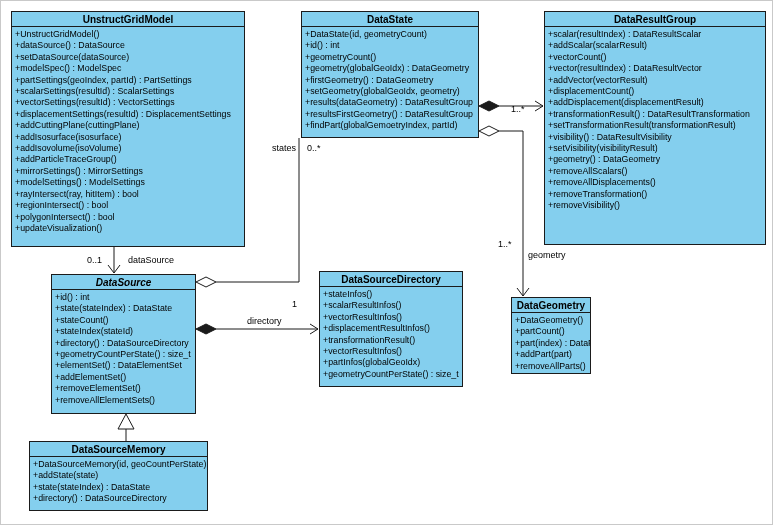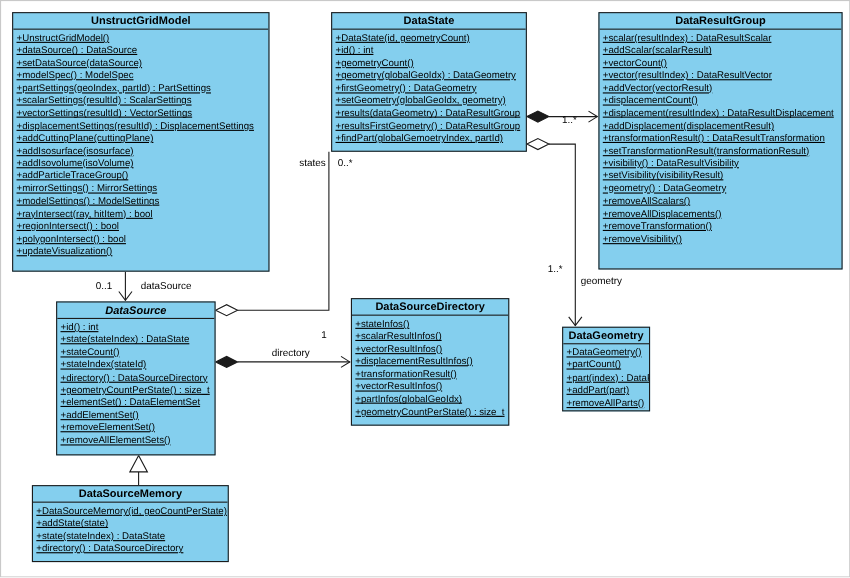--- a/index.html
+++ b/index.html
@@ -35,21 +35,21 @@
     line-height: 15px;
     text-align: center;
     font-weight: bold;
     font-size: 10px;
     color: #000;
     border-bottom: 1px solid var(--class-border);
     white-space: nowrap;
     overflow: hidden;
   }
   .uml-class.abstract .uml-title { font-style: italic; }
-  .uml-methods { list-style: none; padding: 2px 1px 0 3px; text-decoration: underline; }
+  .uml-methods { list-style: none; padding: 2px 1px 0 3px; }
   .uml-methods li {
     font-size: 8.8px;
     line-height: 11.4px;
     color: #000;
     white-space: nowrap;
   }
   .edge-label {
     position: absolute;
     font-size: 9px;
     color: #000;
@@ -138,21 +138,20 @@
 
   <div class="uml-class" style="left:543px; top:10px; width:222px; height:234px">
     <div class="uml-title">DataResultGroup</div>
     <ul class="uml-methods">
         <li>+scalar(resultIndex) : DataResultScalar</li>
         <li>+addScalar(scalarResult)</li>
         <li>+vectorCount()</li>
         <li>+vector(resultIndex) : DataResultVector</li>
         <li>+addVector(vectorResult)</li>
         <li>+displacementCount()</li>
-        <li>+displacement(resultIndex) : DataResultDisplacement</li>
         <li>+addDisplacement(displacementResult)</li>
         <li>+transformationResult() : DataResultTransformation</li>
         <li>+setTransformationResult(transformationResult)</li>
         <li>+visibility() : DataResultVisibility</li>
         <li>+setVisibility(visibilityResult)</li>
         <li>+geometry() : DataGeometry</li>
         <li>+removeAllScalars()</li>
         <li>+removeAllDisplacements()</li>
         <li>+removeTransformation()</li>
         <li>+removeVisibility()</li>

